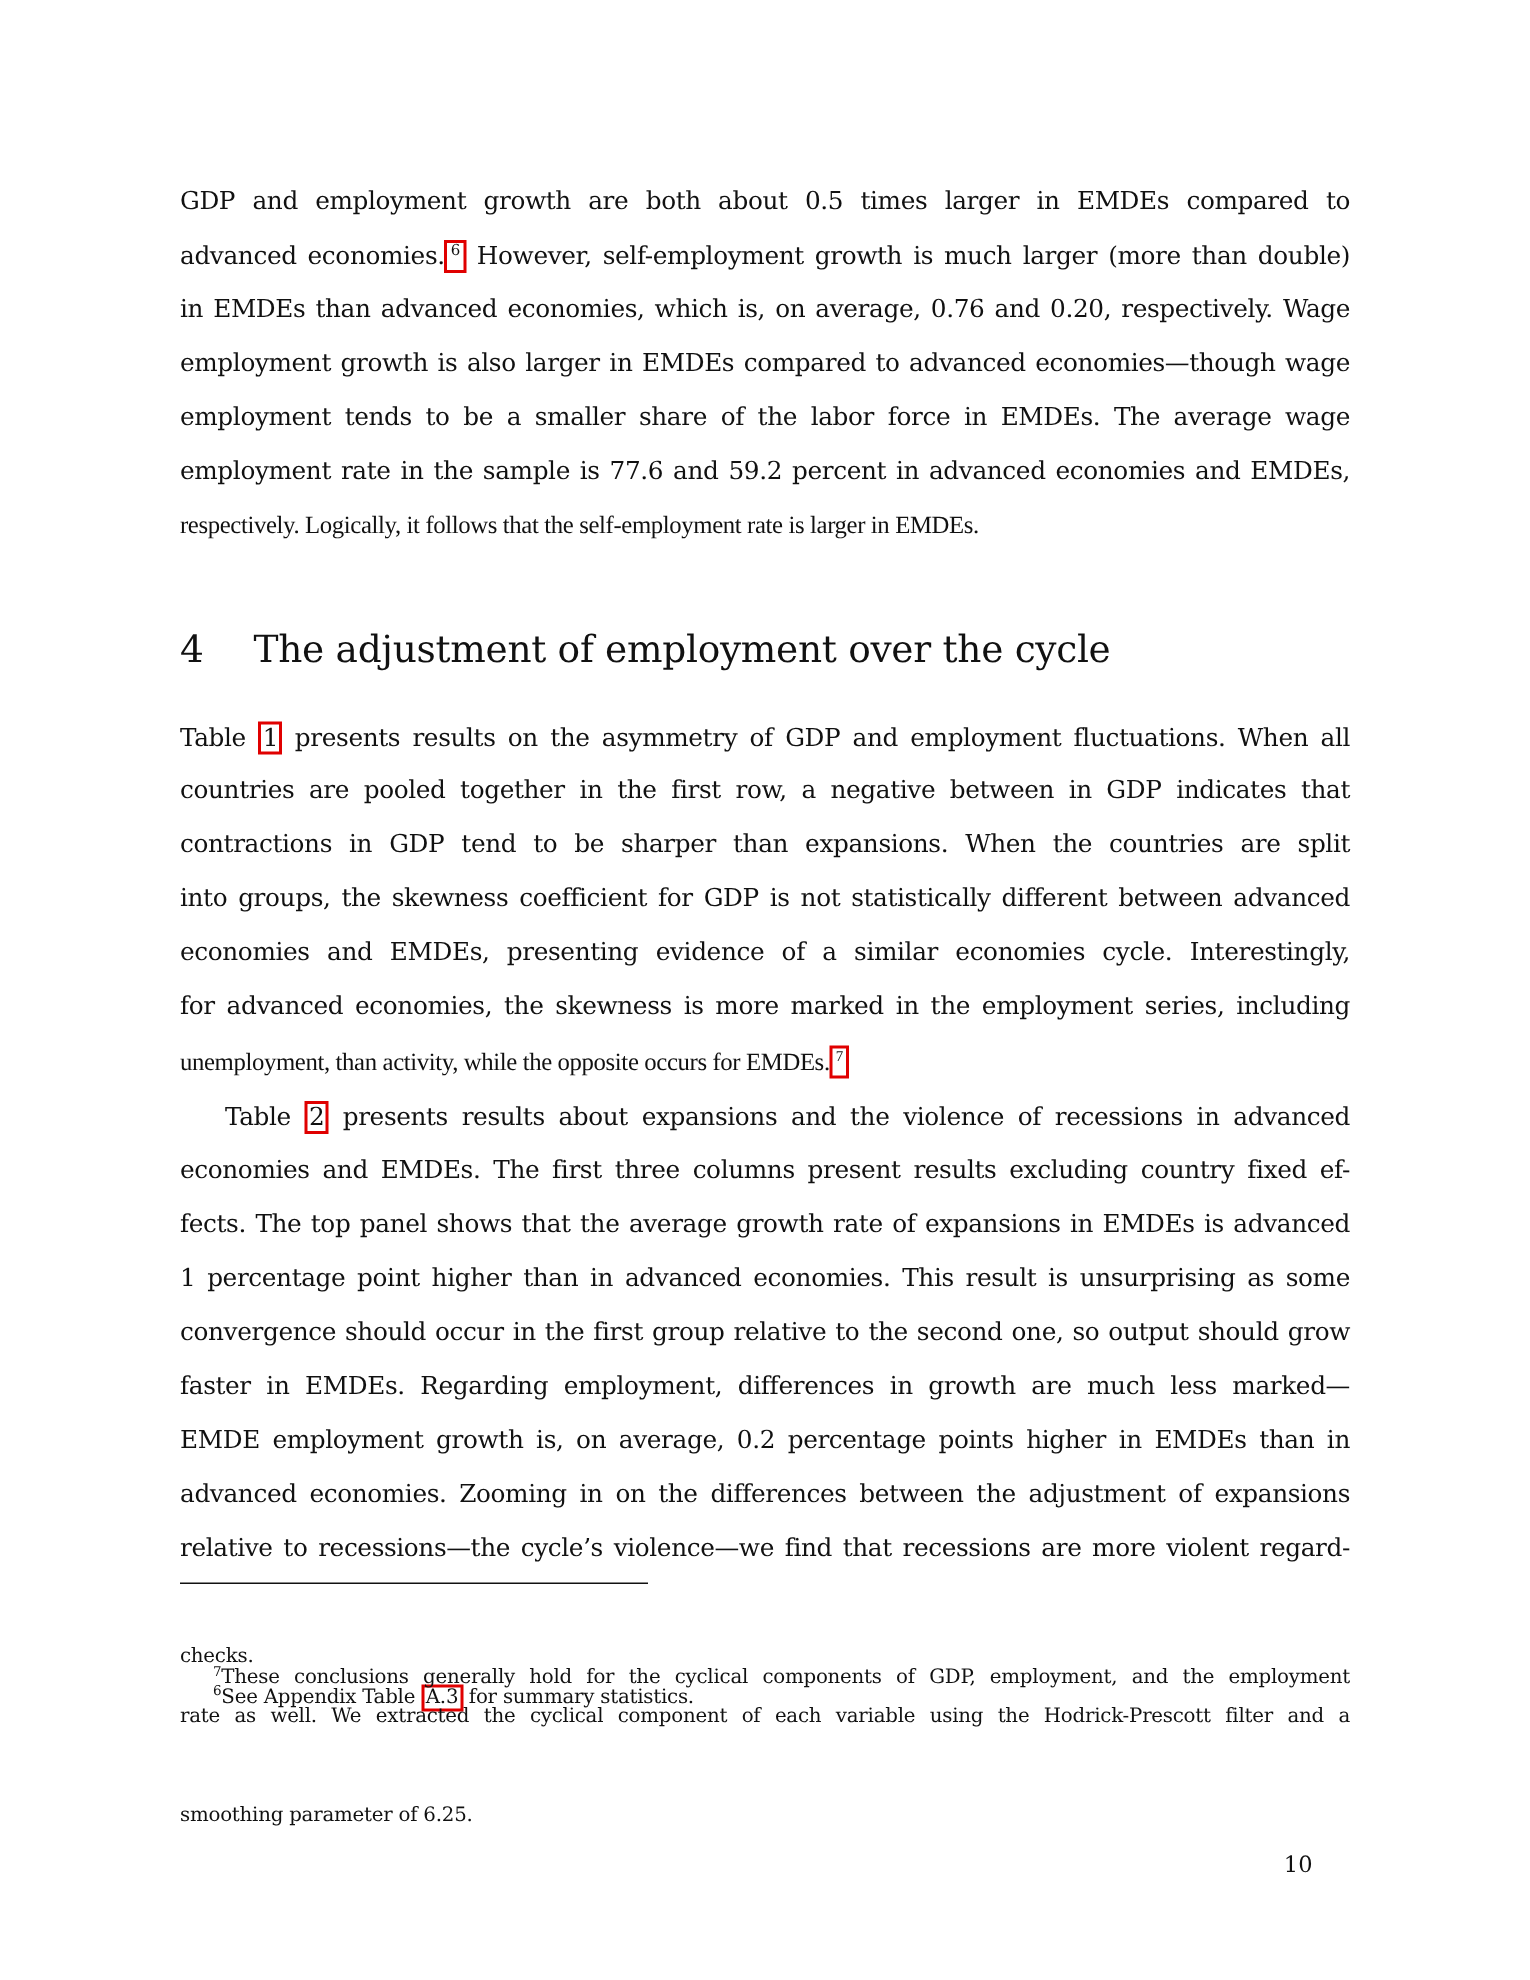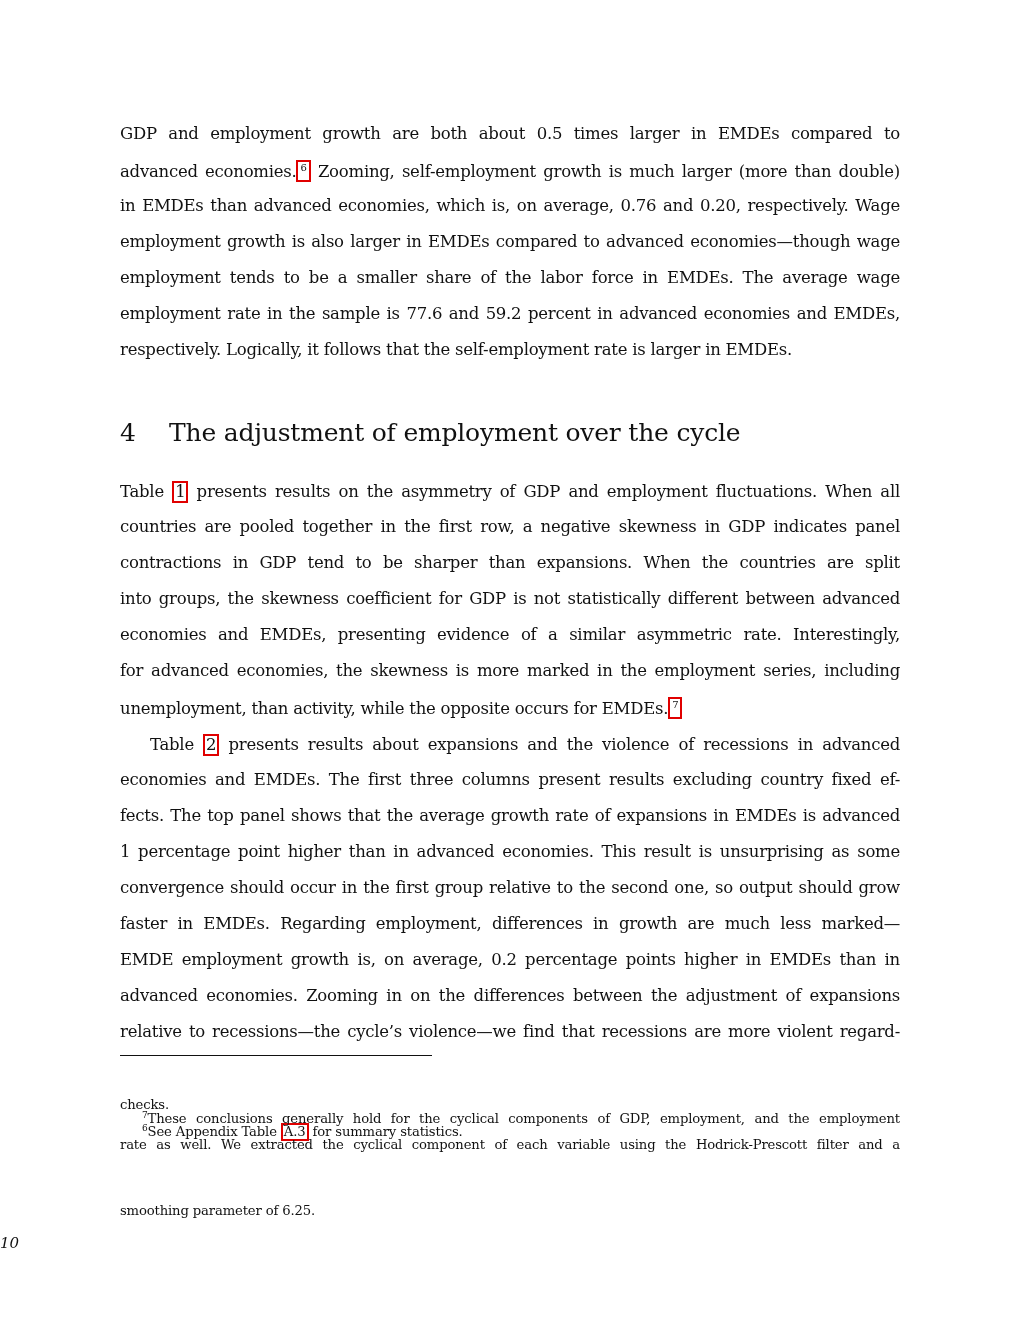--- a/index.html
+++ b/index.html
@@ -1,57 +1,57 @@
 <!DOCTYPE html>
 <html><head>
 <meta charset="utf-8">
 <style>
   html, body { margin: 0; padding: 0; background: #ffffff; }
   body { width: 1020px; height: 1320px; position: relative; overflow: hidden;
          font-family: "DejaVu Serif", "Liberation Serif", serif; color: #111; }
   .line { position: absolute; left: 120px; width: 780px; font-size: 16.5px;
           line-height: 20px; white-space: nowrap; text-align: justify;
           text-align-last: justify; letter-spacing: -0.25px; }
-  .line.last { text-align-last: left; }
+  .line.last { text-align-last: left; font-family: Liberation Serif, serif; }
   .line.indent { left: 150px; width: 750px; }
   .heading { position: absolute; left: 120px; top: 418px; font-size: 25px;
              font-weight: normal; white-space: nowrap; letter-spacing: -0.2px; }
   .heading .num { display: inline-block; width: 49px; }
   .ref { display: inline-block; border: 2px solid #e00000; padding: 0 1px;
          line-height: 18px; color: #111; cursor: pointer; }
   .ref.sup { font-size: 10px; line-height: 12px; vertical-align: 6px; padding: 0 2px; height: 18px; }
   .rule { position: absolute; left: 120px; top: 1055px; width: 312px; height: 1px; background: #111; }
   .fn { position: absolute; left: 120px; width: 780px; font-size: 13.2px; line-height: 16px;
         white-space: nowrap; text-align: justify; text-align-last: justify; letter-spacing: -0.15px; }
   .fn.last { text-align-last: left; margin-top: 36px; }
   .fn.indent { left: 142px; width: 758px; }
   .fn sup { font-size: 9px; vertical-align: 5px; }
   .fn .ref { line-height: 14px; }
-  .pagenum { position: absolute; top: 1234px; left: 0; width: 875px; text-align: left; font-size: 15px; font-style: italic; }
+  .pagenum { position: absolute; top: 1234px; left: 0; width: 875px; text-align: right; font-size: 15px; }
 </style>
 </head>
 <body>
 
 <div class="line" style="top:124px">GDP and employment growth are both about 0.5 times larger in EMDEs compared to</div>
-<div class="line" style="top:160px"><span>advanced economies.</span><span class="ref sup">6</span><span> Zooming, self-employment growth is much larger (more than double)</span></div>
+<div class="line" style="top:160px"><span>advanced economies.</span><span class="ref sup">6</span><span> However, self-employment growth is much larger (more than double)</span></div>
 <div class="line" style="top:196px">in EMDEs than advanced economies, which is, on average, 0.76 and 0.20, respectively. Wage</div>
 <div class="line" style="top:232px">employment growth is also larger in EMDEs compared to advanced economies—though wage</div>
 <div class="line" style="top:268px">employment tends to be a smaller share of the labor force in EMDEs.  The average wage</div>
 <div class="line" style="top:304px">employment rate in the sample is 77.6 and 59.2 percent in advanced economies and EMDEs,</div>
 <div class="line last" style="top:340px">respectively.  Logically, it follows that the self-employment rate is larger in EMDEs.</div>
 
 <div class="heading">
   <span class="num">4</span><span>The adjustment of employment over the cycle</span>
 </div>
 
 <div class="line" style="top:481px"><span>Table </span><span class="ref">1</span><span> presents results on the asymmetry of GDP and employment fluctuations. When all</span></div>
-<div class="line" style="top:517px">countries are pooled together in the first row, a negative skewness in GDP indicates panel</div>
+<div class="line" style="top:517px">countries are pooled together in the first row, a negative between in GDP indicates that</div>
 <div class="line" style="top:553px">contractions in GDP tend to be sharper than expansions.  When the countries are split</div>
 <div class="line" style="top:589px">into groups, the skewness coefficient for GDP is not statistically different between advanced</div>
-<div class="line" style="top:625px">economies and EMDEs, presenting evidence of a similar asymmetric rate.  Interestingly,</div>
+<div class="line" style="top:625px">economies and EMDEs, presenting evidence of a similar economies cycle.  Interestingly,</div>
 <div class="line" style="top:661px">for advanced economies, the skewness is more marked in the employment series, including</div>
 <div class="line last" style="top:697px"><span>unemployment, than activity, while the opposite occurs for EMDEs.</span><span class="ref sup">7</span></div>
 
 <div class="line indent" style="top:734px"><span>Table </span><span class="ref">2</span><span> presents results about expansions and the violence of recessions in advanced</span></div>
 <div class="line" style="top:770px">economies and EMDEs.  The first three columns present results excluding country fixed ef-</div>
 <div class="line" style="top:806px">fects. The top panel shows that the average growth rate of expansions in EMDEs is advanced</div>
 <div class="line" style="top:842px">1 percentage point higher than in advanced economies.  This result is unsurprising as some</div>
 <div class="line" style="top:878px">convergence should occur in the first group relative to the second one, so output should grow</div>
 <div class="line" style="top:914px">faster in EMDEs.  Regarding employment, differences in growth are much less marked—</div>
 <div class="line" style="top:950px">EMDE employment growth is, on average, 0.2 percentage points higher in EMDEs than in</div>

